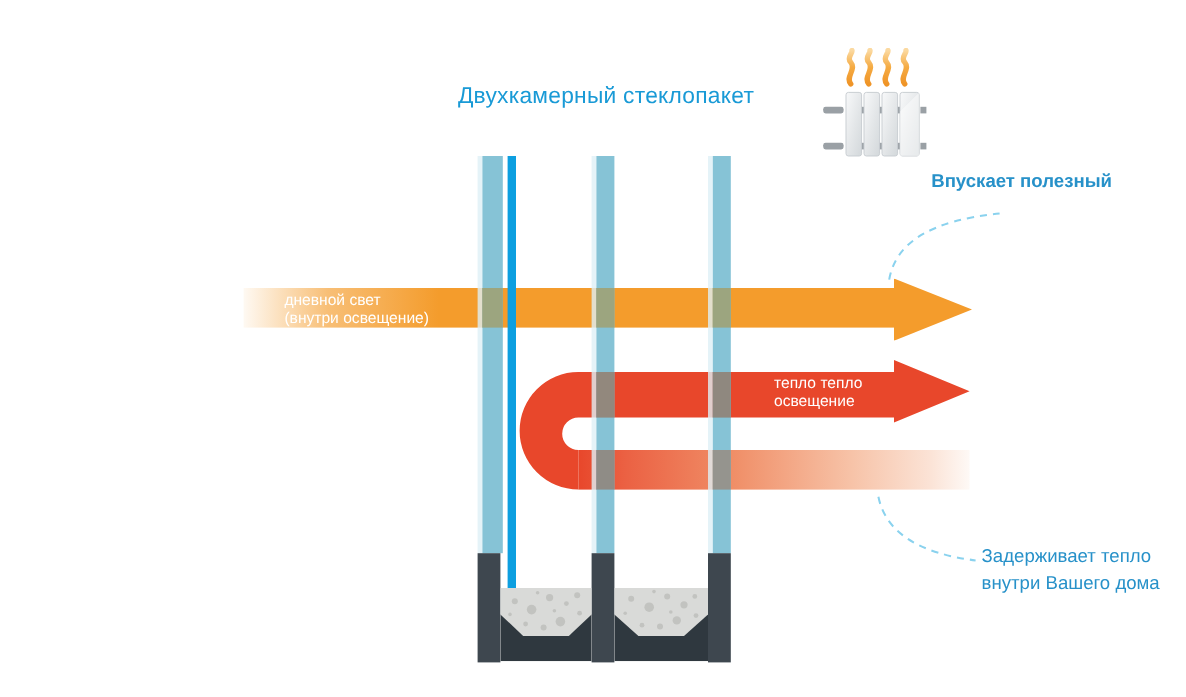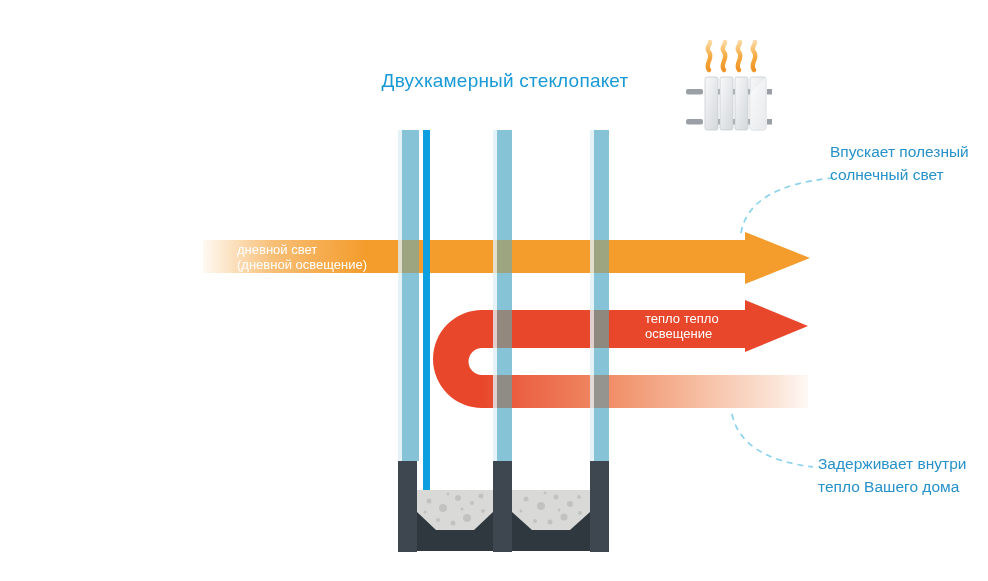--- a/index.html
+++ b/index.html
@@ -53,21 +53,21 @@
   .col1{left:398px;} .col2{left:493px;} .col3{left:590px;}
   .container-svg{top:461px;z-index:3;}
   .cont1{left:417px;} .cont2{left:512px;}
   
   .radiator{left:683px;top:40px;z-index:0;}
   
   .curve-top{left:733px;top:170px;z-index:0;}
   .curve-bottom{left:723px;top:406px;z-index:0;}
   
   .annotation{color:#2791c9;font-size:15.5px;font-weight:500;line-height:23px;white-space:nowrap;}
-  .ann-top{left:830px;top:140px;}
+  .ann-top{left:776px;top:140px;font-weight:bold;}
   .ann-bottom{left:818px;top:452px;}
 </style>
 </head>
 <body>
 
 <div class="stage">
 
   <div class="abs title">Двухкамерный стеклопакет</div>
 
   <svg class="abs radiator" width="94" height="94" viewBox="0 0 94 94">
@@ -117,21 +117,21 @@
     <path d="M8,63 Q16,16 100,8" fill="none" stroke="#8ad2ee" stroke-width="1.7" stroke-dasharray="6 5"></path>
   </svg>
   <svg class="abs curve-bottom" width="96" height="66" viewBox="0 0 96 66">
     <path d="M9,8 Q18,52 90,61" fill="none" stroke="#8ad2ee" stroke-width="1.7" stroke-dasharray="6 5"></path>
   </svg>
 
   <div class="abs daylight-bar"></div>
   <div class="abs daylight-head"></div>
   <div class="abs bar-label daylight-label">
     <div>дневной свет</div>
-    <div>(дневной освещение)</div>
+    <div>(внутри освещение)</div>
   </div>
 
   <svg class="abs heat-svg" width="392" height="120" viewBox="0 0 392 120">
     <path d="M62,15 L325,15 L325,5 L388,31 L325,57 L325,53 L62,53
              A13.5,13.5 0 0 0 62,80 L62,113 A49,49 0 0 1 62,15 Z" fill="#e8472b"></path>
   </svg>
 
   <div class="abs escaped-bar"></div>
   <div class="abs bar-label heat-label">
     <div>тепло тепло</div>
@@ -191,20 +191,19 @@
         <circle cx="52" cy="56" r="3.5"></circle>
         <circle cx="68" cy="52" r="2"></circle>
       <circle cx="9" cy="50" r="1.5"></circle>
         <circle cx="47" cy="49" r="1.5"></circle>
         <circle cx="33" cy="32" r="1.5"></circle>
     </g>
   </svg>
 
   <div class="abs annotation ann-top">
     <div>Впускает полезный</div>
-    <div>солнечный свет</div>
   </div>
   <div class="abs annotation ann-bottom">
-    <div>Задерживает внутри</div>
-    <div>тепло Вашего дома</div>
+    <div>Задерживает тепло</div>
+    <div>внутри Вашего дома</div>
   </div>
 
 </div>
 
 </body></html>

